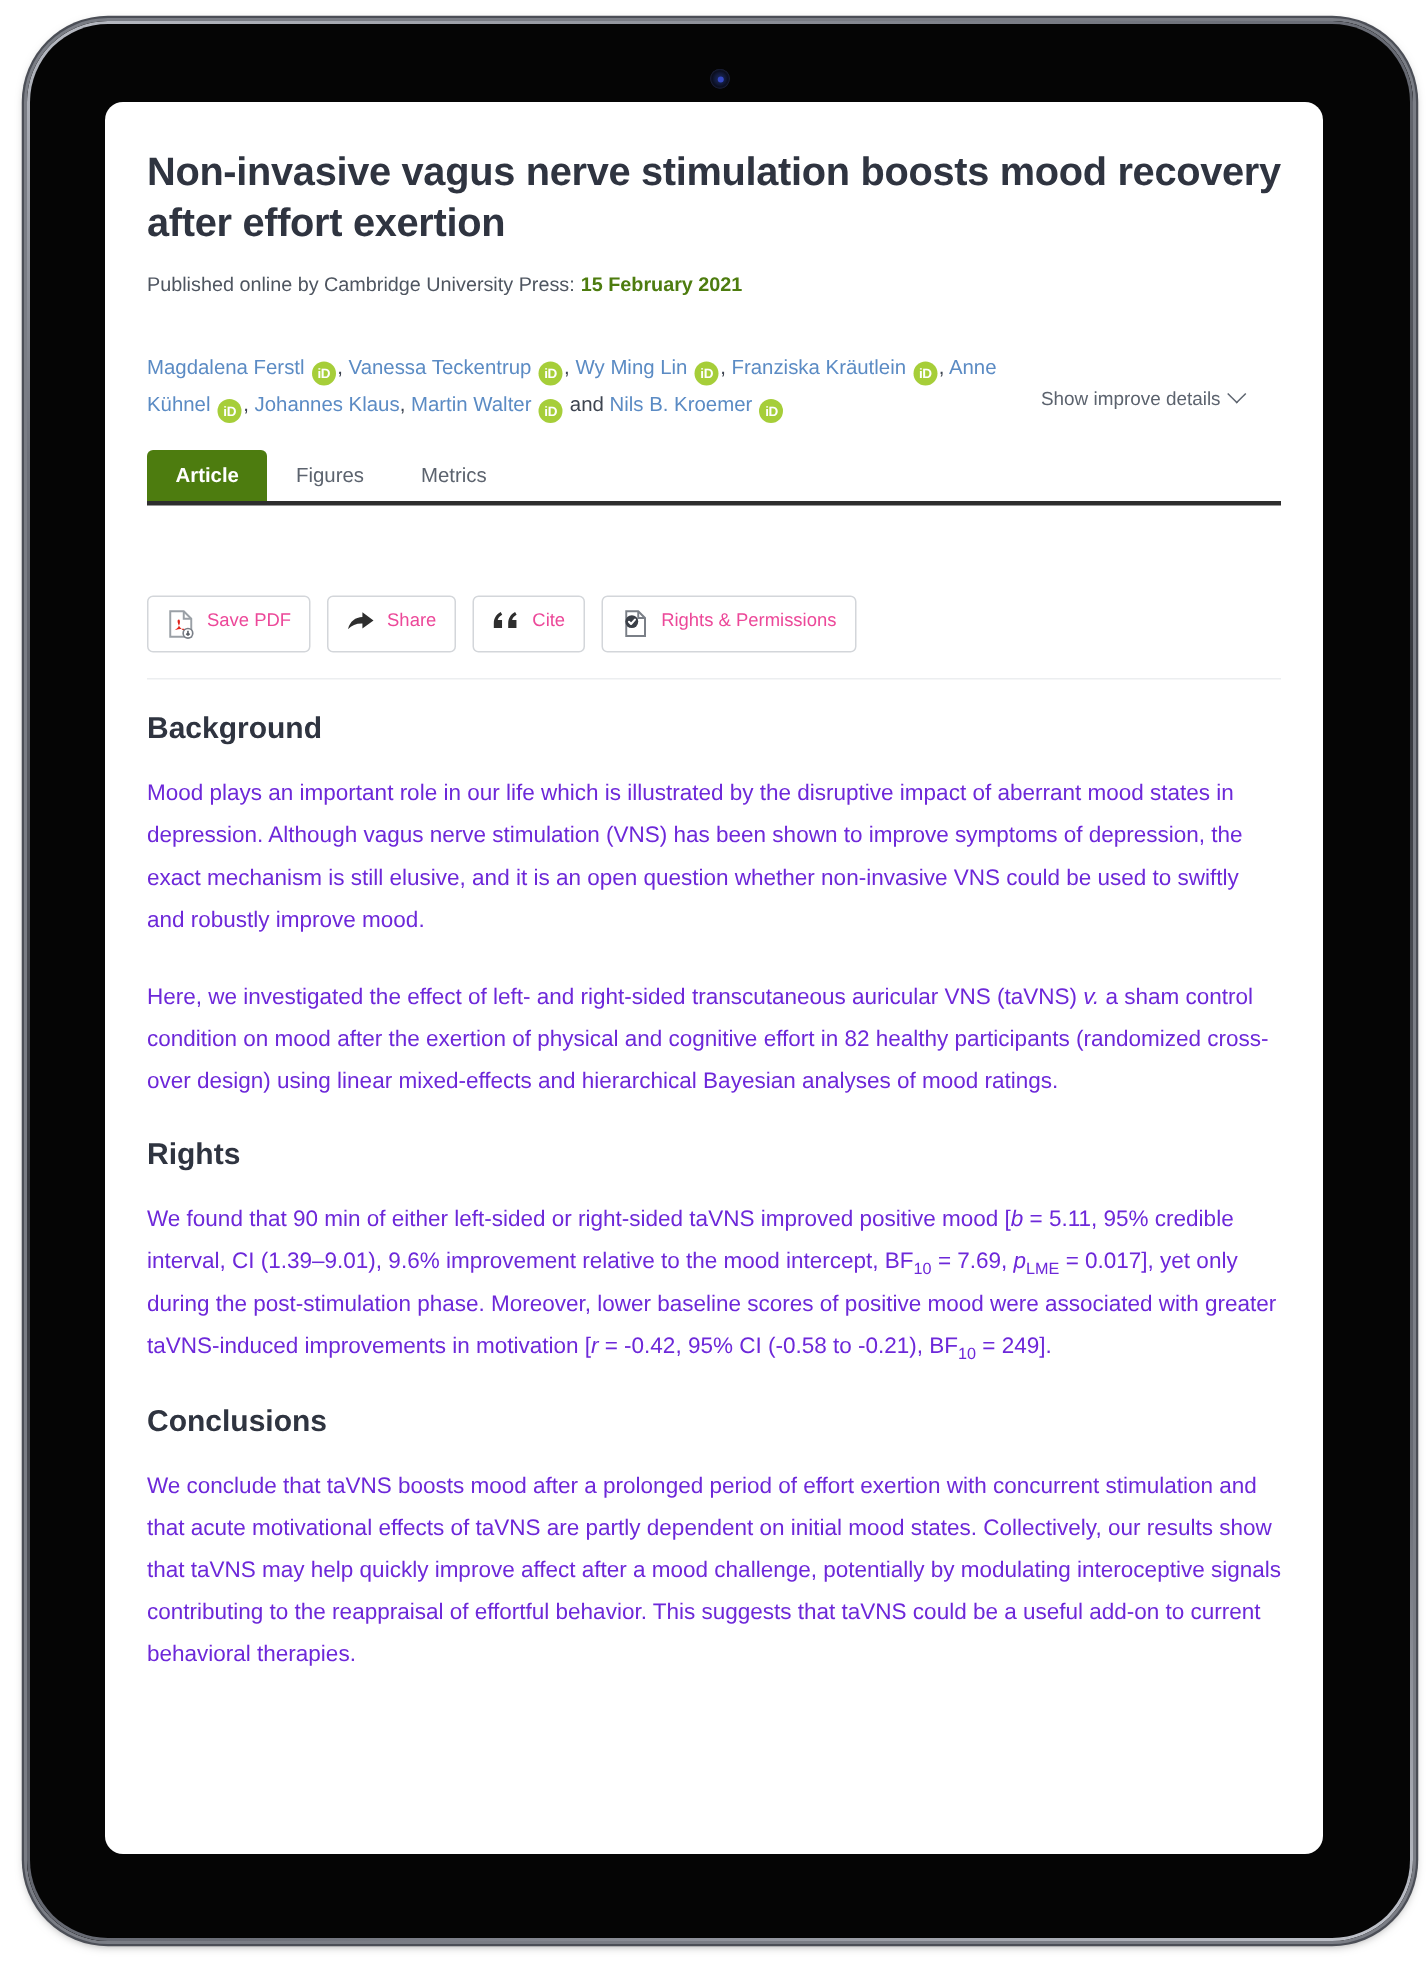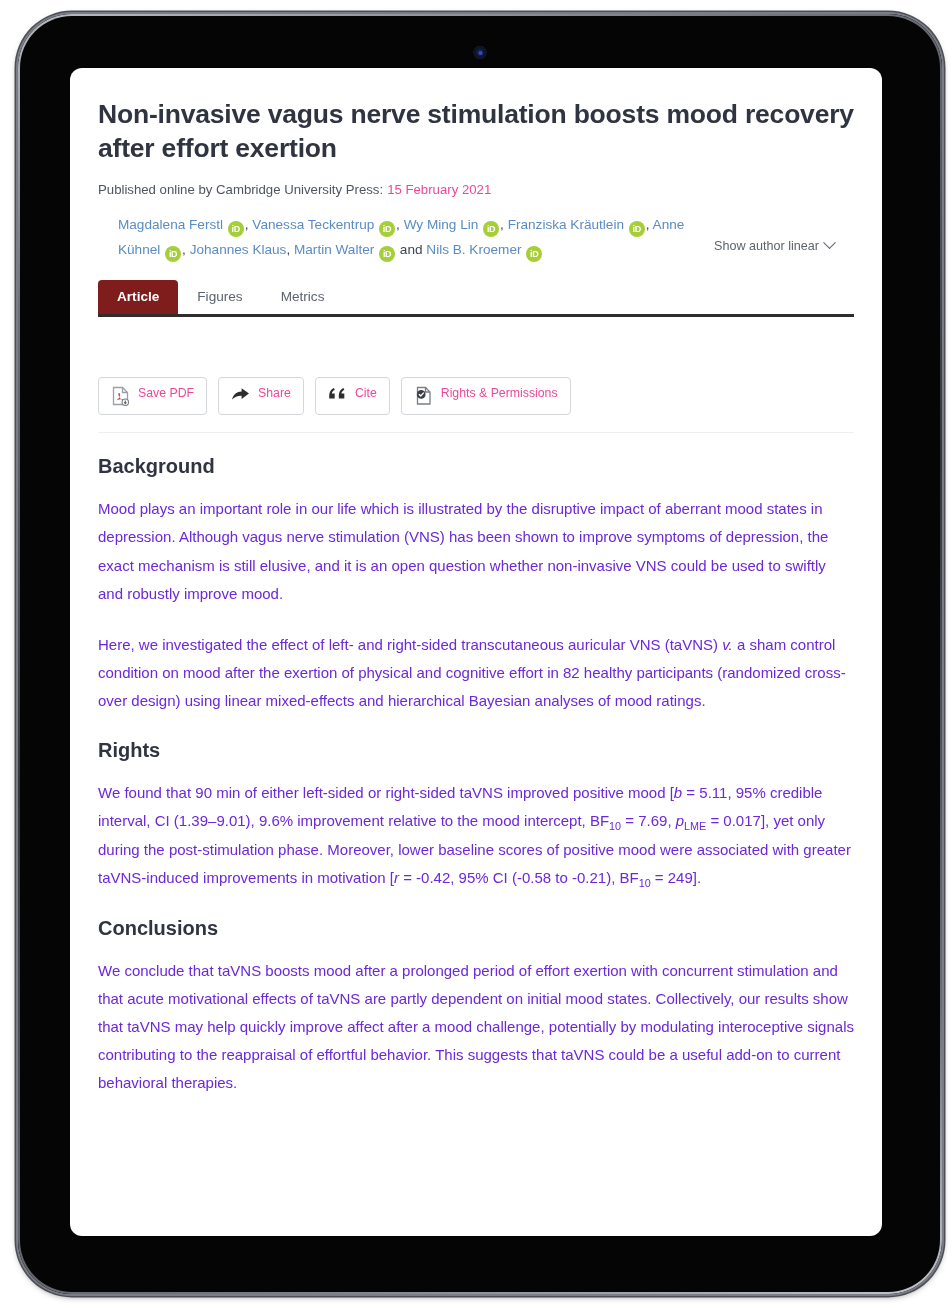--- a/index.html
+++ b/index.html
@@ -83,31 +83,31 @@
     color: #2f3440;
     letter-spacing: -0.2px;
   }
 
   .pub-line {
     margin-top: 16px;
     font-size: 13.2px;
     color: #4e5560;
   }
   .pub-line .pub-date {
-    font-weight: normal;
-    color: #ec4899;
+    font-weight: bold;
+    color: #4d7c0f;
     margin-left: 4px;
   }
 
   
   .authors-row {
     display: flex;
     align-items: flex-start;
-    justify-content: center;
-    margin-top: 16px;
+    justify-content: flex-start;
+    margin-top: 36px;
     gap: 6px;
   }
   .authors {
     font-size: 13.6px;
     line-height: 1.82;
     color: #4e5560;
     max-width: 590px;
   }
   .author-name {
     color: #5b8bc4;
@@ -153,21 +153,21 @@
     align-items: flex-end;
     margin-top: 18px;
     border-bottom: 3px solid #2e2e2e;
   }
   .tab {
     font-size: 13.6px;
     color: #5c636e;
     padding: 9px 19px 10px 19px;
   }
   .tab.active {
-    background: #7f1d1d;
+    background: #4d7c0f;
     color: #ffffff;
     font-weight: bold;
     border-radius: 4px 4px 0 0;
   }
 
   
   .actions {
     display: flex;
     gap: 11px;
     padding: 16px 0 17px 0;
@@ -224,21 +224,21 @@
 
       <h1 class="article-title">Non-invasive vagus nerve stimulation boosts mood recovery after effort exertion</h1>
 
       <div class="pub-line">
         <span>Published online by Cambridge University Press:</span><span class="pub-date">15 February 2021</span>
       </div>
 
       <div class="authors-row">
         <div class="authors" id="authors-list"><a class="author-name">Magdalena Ferstl</a> <span class="orcid">iD</span><span class="conj">, </span><a class="author-name">Vanessa Teckentrup</a> <span class="orcid">iD</span><span class="conj">, </span><a class="author-name">Wy Ming Lin</a> <span class="orcid">iD</span><span class="conj">, </span><a class="author-name">Franziska Kräutlein</a> <span class="orcid">iD</span><span class="conj">, </span><a class="author-name">Anne Kühnel</a> <span class="orcid">iD</span><span class="conj">, </span><a class="author-name">Johannes Klaus</a><span class="conj">, </span><a class="author-name">Martin Walter</a> <span class="orcid">iD</span><span class="conj"> and </span><a class="author-name">Nils B. Kroemer</a> <span class="orcid">iD</span></div>
         <div class="show-authors">
-          <span>Show author linear</span>
+          <span>Show improve details</span>
           <span class="chev"></span>
         </div>
       </div>
 
       <div class="tabs" id="tabs">
           <div class="tab active">Article</div>
           <div class="tab">Figures</div>
           <div class="tab">Metrics</div>
         </div>
 

